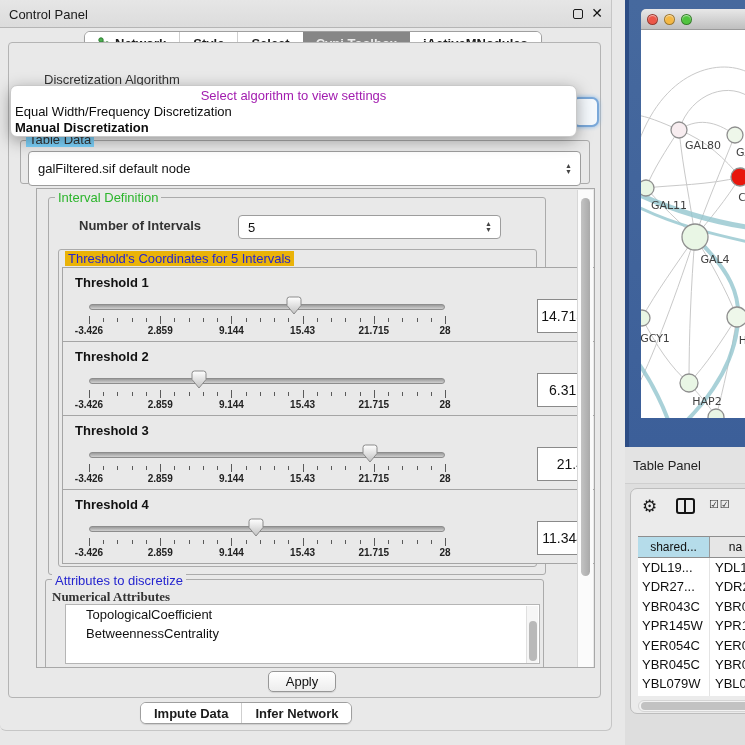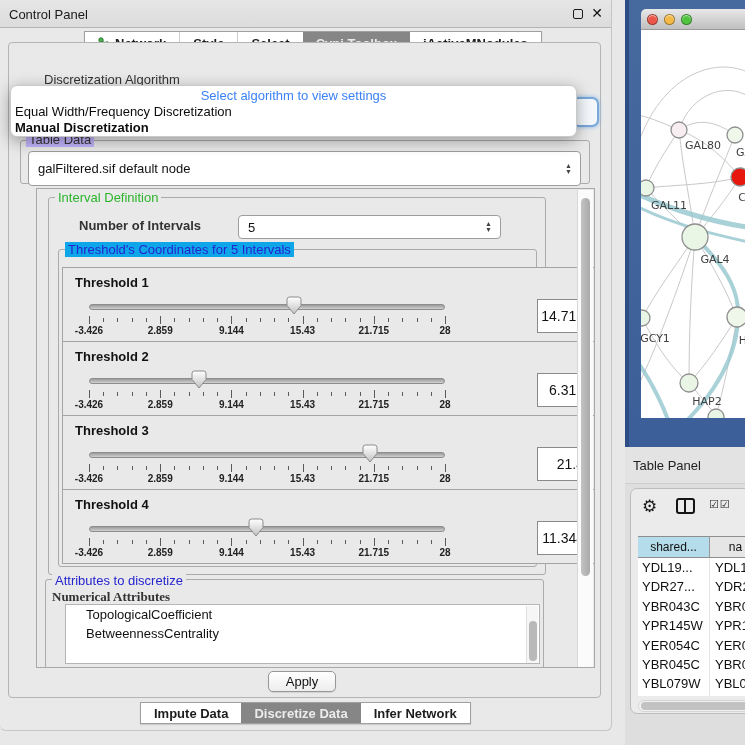--- a/index.html
+++ b/index.html
@@ -8,41 +8,41 @@
   #root { position:absolute; inset:0; width:745px; height:745px; }
 
   
   .cp-window { position:absolute; left:0; top:0; width:612px; height:731px; background:#e9e9e9; border-right:1px solid #c6c6c6; border-bottom:1px solid #c6c6c6; border-radius:0 0 6px 6px; }
   .cp-titlebar { position:absolute; left:0; top:0; width:100%; height:28px; background:linear-gradient(#e6e6e6,#dcdcdc); border-bottom:1px solid #b5b5b5; }
   .cp-title { position:absolute; left:9px; top:7px; font-size:13px; color:#1a1a1a; }
   .wc-float { position:absolute; right:28px; top:9px; width:10px; height:10px; border:1.5px solid #1a1a1a; border-radius:2px; cursor:pointer; }
   .wc-close { position:absolute; right:8px; top:5px; font-size:14px; font-weight:bold; color:#111; cursor:pointer; }
 
   
-  .tabstrip { position:absolute; display:flex; background:#fff; border:1px solid #9f9f9f; border-radius:0; overflow:hidden; box-shadow:0 1px 1px rgba(0,0,0,.12); }
+  .tabstrip { position:absolute; display:flex; background:#fff; border:1px solid #9f9f9f; border-radius:6px; overflow:hidden; box-shadow:0 1px 1px rgba(0,0,0,.12); }
   #top-tabs { left:84px; top:31px; height:24px; }
   #bottom-tabs { left:140px; top:702px; height:22px; }
   .tab { display:flex; align-items:center; gap:5px; padding:0 13px; font-size:13px; font-weight:600; color:#1c1c1c; background:#fff; cursor:pointer; white-space:nowrap; }
   .tab + .tab { border-left:1px solid #cfcfcf; }
   .tab.selected { background:#868686; color:#ececec; border-left:none; }
   .tab.selected + .tab { border-left:none;align-items:center; }
 
   
   .inner-panel { position:absolute; left:8px; top:42px; width:593px; height:656px; background:#e9e9e9; border:1px solid #b4b4b4; border-radius:4px; }
 
   .grouplabel { position:absolute; font-size:13px; color:#333; background:transparent; }
   .fieldset { position:absolute; border:1px solid #ababab; border-radius:3px; }
 
   
   .combo { position:absolute; background:#fff; border:1px solid #9d9d9d; border-radius:4px; font-size:13px; color:#111; display:flex; align-items:center; padding:0 24px 0 9px; cursor:pointer; }
   .combo .spin { position:absolute; right:8px; top:50%; transform:translateY(-50%); font-size:7px; line-height:6px; color:#444; text-align:center; }
 
   
   .popup { position:absolute; left:10px; top:85px; width:567px; height:52px; background:#fff; border:1px solid #c9c9c9; border-radius:7px; box-shadow:0 4px 16px rgba(0,0,0,.35); z-index:30; padding-top:2px; }
-  .popup-prompt { text-align:center; font-size:13px; color:#3b82f6; height:16px; }
+  .popup-prompt { text-align:center; font-size:13px; color:#a21caf; height:16px; }
   .popup-item { font-size:13px; color:#0c0c0c; padding-left:4px; height:16px; line-height:16px; cursor:pointer; }
   .popup-item.bold { font-weight:bold; }
   .combo-remnant { position:absolute; left:572px; top:97px; width:27px; height:30px; background:#f4f8fc; border:2px solid #7aa8d9; border-radius:7px; box-shadow:0 0 4px #86b6e6; z-index:10; }
 
   
   .scroll-panel { position:absolute; left:36px; top:188px; width:559px; height:480px; background:#e9e9e9; border:1px solid #a8a8a8; overflow:hidden; }
   .vscroll-track { position:absolute; right:1px; top:1px; width:16px; height:478px; background:#fbfbfb; border-left:1px solid #d7d7d7; }
   .vscroll-thumb { position:absolute; left:3px; top:8px; width:9px; height:378px; background:linear-gradient(90deg,#c3c3c3,#a9a9a9); border-radius:5px; cursor:pointer; }
 
   .green { color:#2cb52c; }
@@ -155,39 +155,39 @@
 
     <div class="popup">
       <div class="popup-prompt">Select algorithm to view settings</div>
       <div id="popup-items">
           <div class="popup-item">Equal Width/Frequency Discretization</div>
           <div class="popup-item bold">Manual Discretization</div>
         </div>
     </div>
 
     <div class="fieldset" style="left:20px; top:140px; width:570px; height:44px;"></div>
-    <span class="grouplabel" style="left:26px; top:132px; background:#c4b5fd; padding:0 3px;">Table Data</span>
+    <span class="grouplabel" style="left:26px; top:132px; background:#7dd3fc; padding:0 3px;">Table Data</span>
     <div class="combo" style="left:28px; top:151px; width:553px; height:35px;">
       <span>galFiltered.sif default node</span>
       <span class="spin">▲<br>▼</span>
     </div>
 
     <div class="scroll-panel">
 
       <div class="fieldset" style="left:11px; top:8px; width:498px; height:378px;"></div>
       <span class="grouplabel green" style="left:18px; top:1px; background:#e9e9e9; padding:0 3px;">Interval Definition</span>
 
       <span class="grouplabel bold" style="left:42px; top:29px;">Number of Intervals</span>
       <div class="combo" style="left:201px; top:26px; width:263px; height:24px;">
         <span>5</span>
         <span class="spin">▲<br>▼</span>
       </div>
 
       <div class="fieldset" style="left:21px; top:60px; width:479px; height:318px;"></div>
-      <span class="grouplabel blue" style="left:28px; top:53px; background:#0ea5e9; padding:0 3px;">Threshold's Coordinates for 5 Intervals</span>
+      <span class="grouplabel blue" style="left:28px; top:62px; background:#eab308; padding:0 3px;">Threshold's Coordinates for 5 Intervals</span>
 
       <div id="threshold-container">
   <div class="tpanel" style="top: 78px;">
     <div class="tlabel">Threshold 1</div>
     <div class="track"></div>
     <div class="thumb" style="left: 231.482px;">
       <svg width="16" height="19" viewBox="0 0 16 19">
         <defs>
                   <linearGradient id="thg" x1="0" y1="0" x2="0" y2="1">
                     <stop offset="0" stop-color="#ffffff"></stop>
@@ -416,24 +416,20 @@
     </div>
 
     <div class="apply-btn">Apply</div>
 
     <div id="bottom-tabs" class="tabstrip">
   <div class="tab">
 
     <span class="tab-label">Impute Data</span>
   </div>
 
-  <div class="tab selected">
-
-    <span class="tab-label">Discretize Data</span>
-  </div>
 
   <div class="tab">
 
     <span class="tab-label">Infer Network</span>
   </div>
 </div>
   </div>
 
   <div class="net-frame">
     <div class="net-titlebar">

